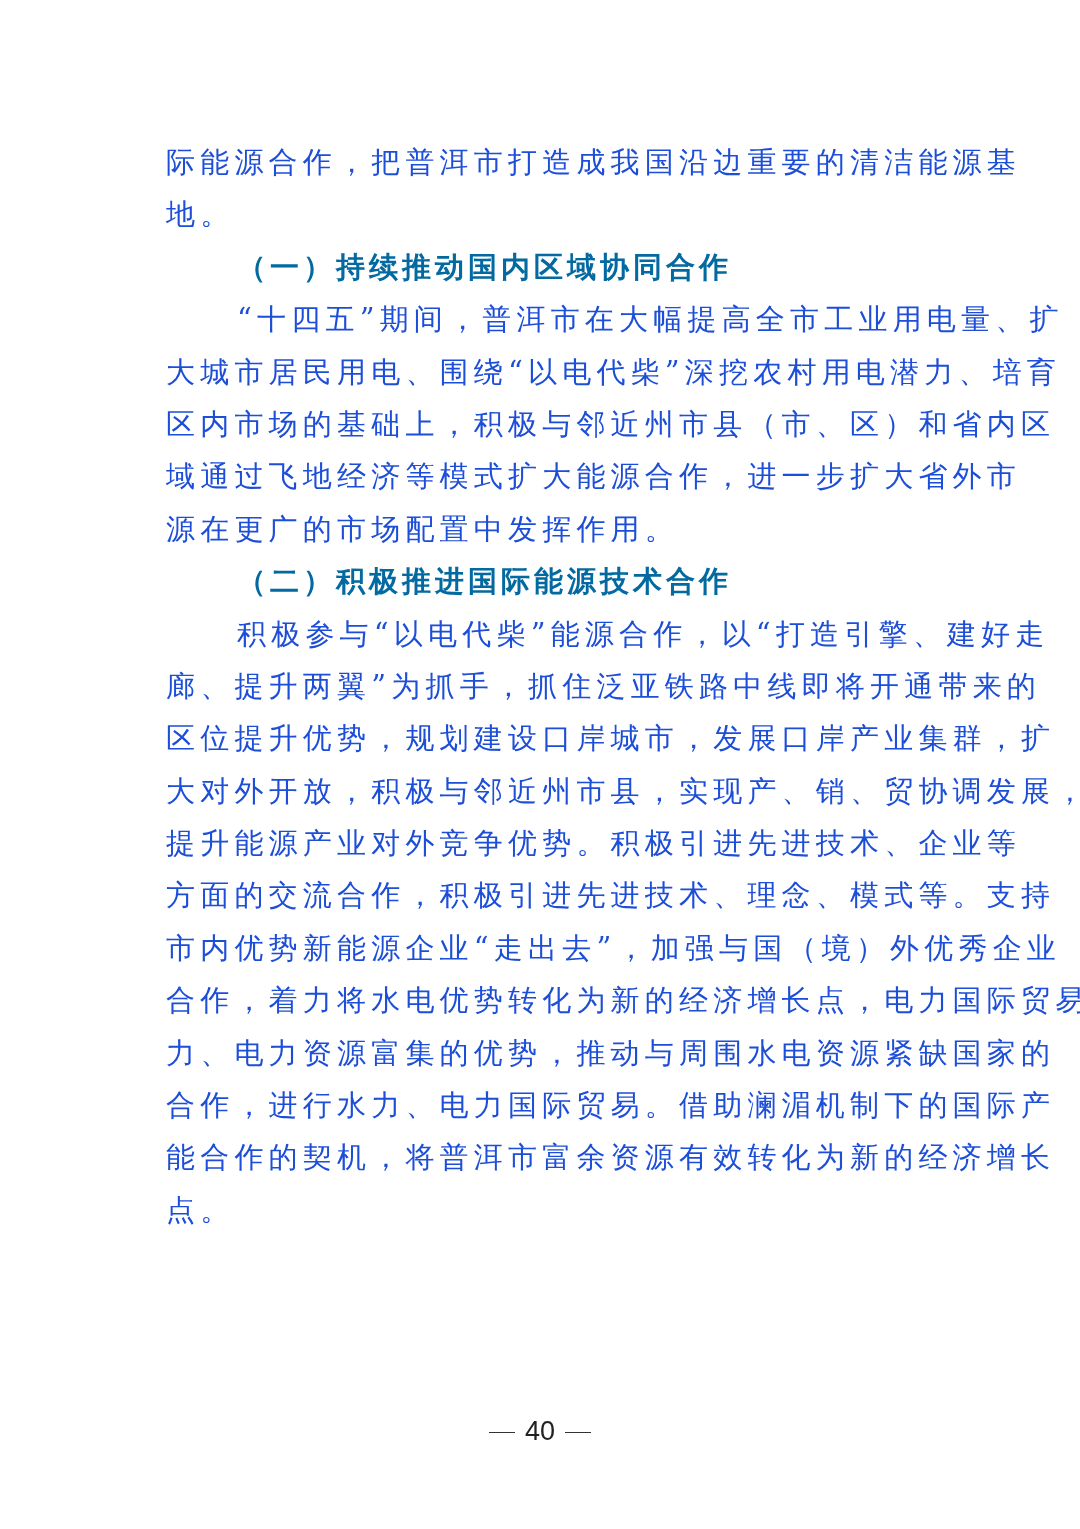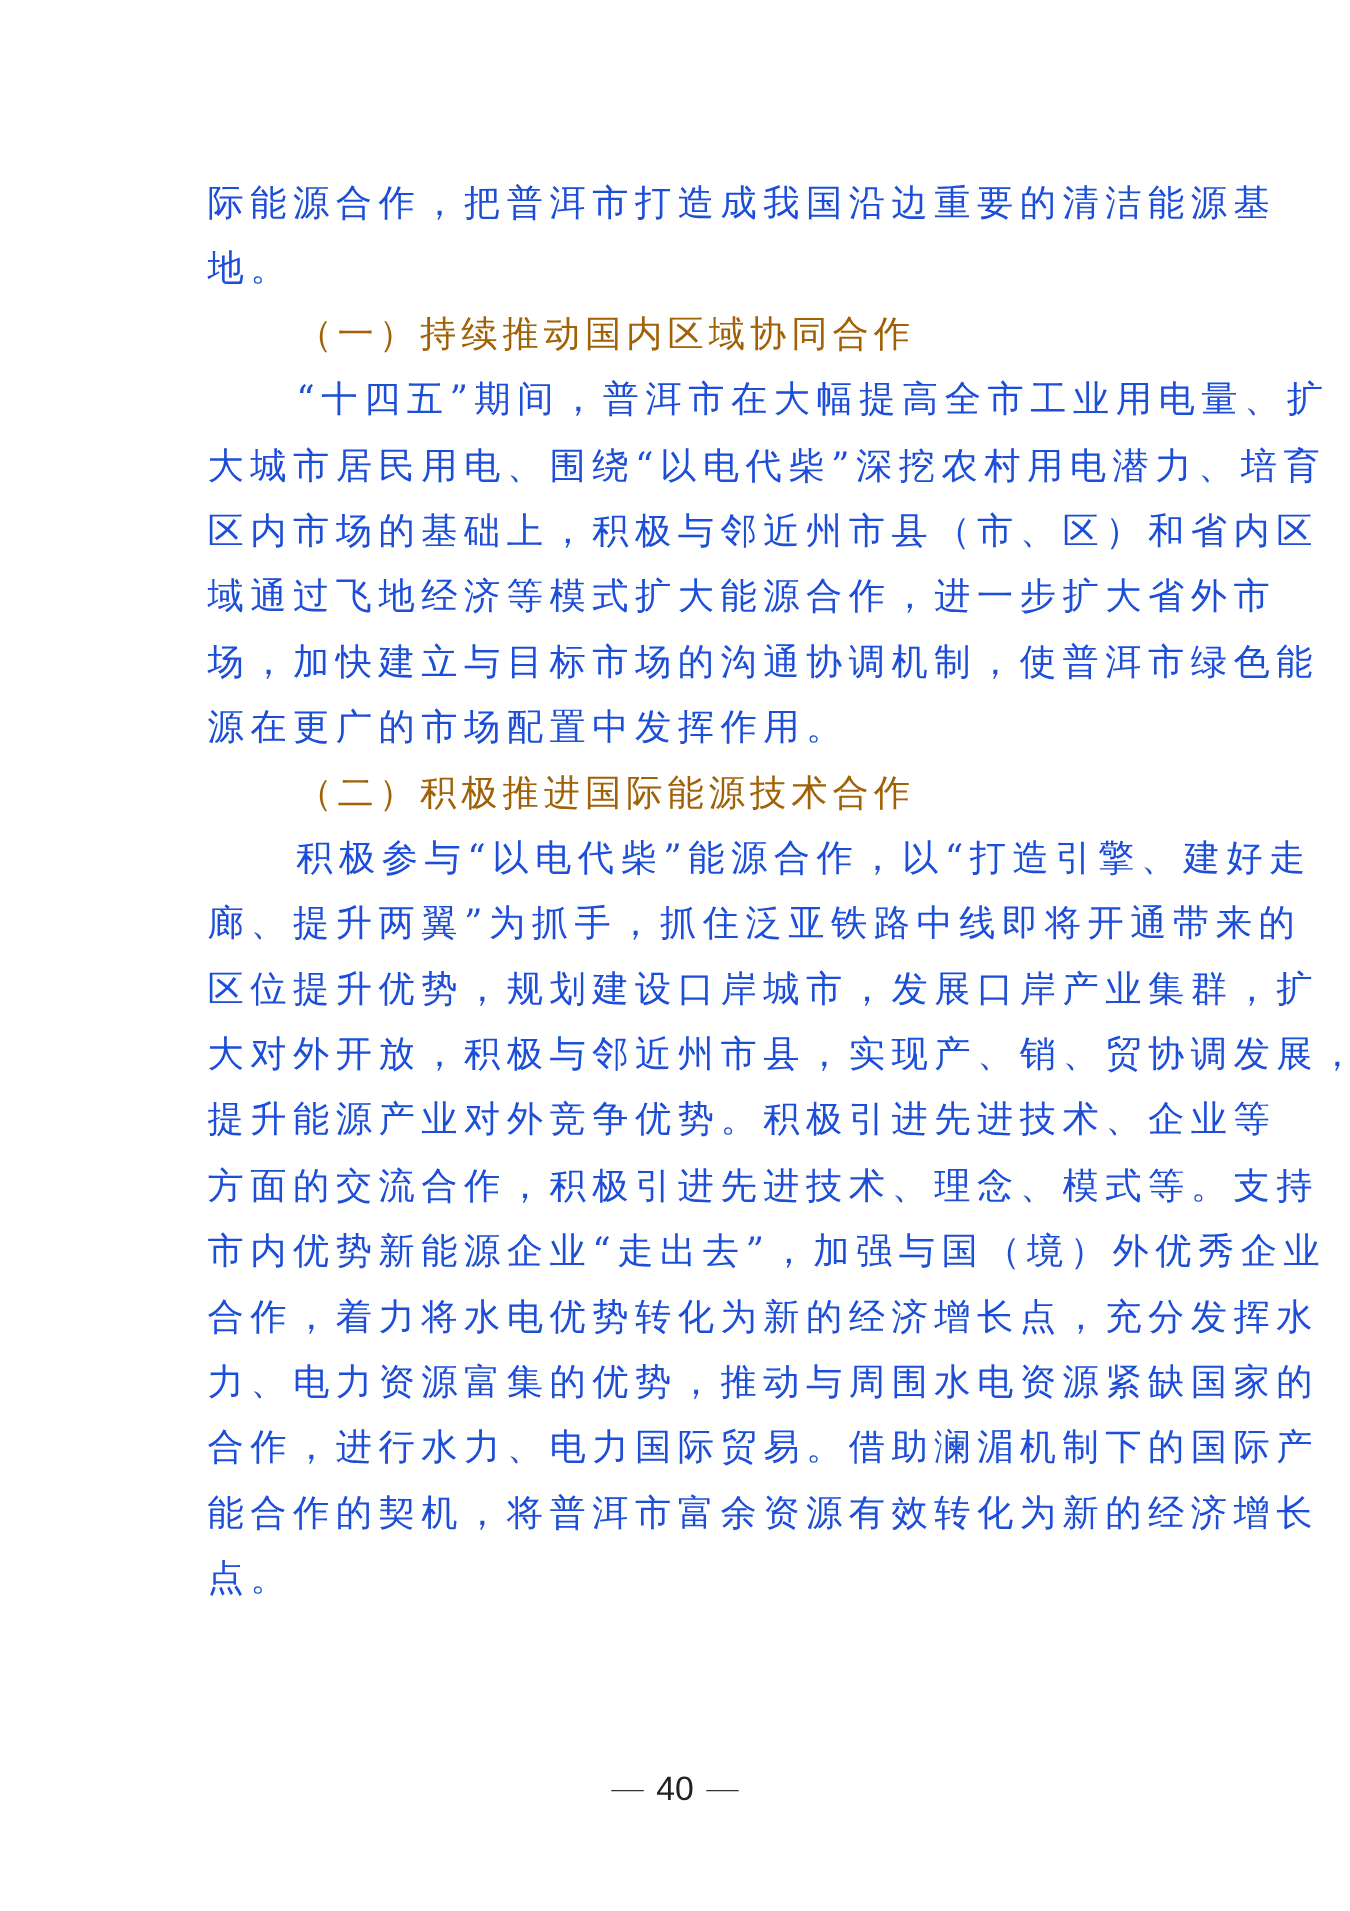--- a/index.html
+++ b/index.html
@@ -34,23 +34,23 @@
     line-height: 52.4px;
     font-size: 29px;
     white-space: nowrap;
     letter-spacing: 5.2px;
     color: #1d4ed8;
   }
   .line.indent {
     padding-left: 71px;
   }
   .heading {
-    font-weight: normal;
+    font-weight: bold;
     letter-spacing: 4px;
-    color: #a16207;
+    color: #0369a1;
   }
   .page-number {
     position: absolute;
     left: 0;
     width: 1080px;
     top: 1416px;
     text-align: center;
     font-family: Liberation Sans, sans-serif;
     font-size: 27px;
     color: #222;
@@ -69,31 +69,30 @@
 
 <div class="page">
   <div class="body-text">
     <div class="line">际能源合作，把普洱市打造成我国沿边重要的清洁能源基</div>
     <div class="line">地。</div>
     <div class="line indent heading">（一）持续推动国内区域协同合作</div>
     <div class="line indent">“十四五”期间，普洱市在大幅提高全市工业用电量、扩</div>
     <div class="line">大城市居民用电、围绕“以电代柴”深挖农村用电潜力、培育</div>
     <div class="line">区内市场的基础上，积极与邻近州市县（市、区）和省内区</div>
     <div class="line">域通过飞地经济等模式扩大能源合作，进一步扩大省外市</div>
-    <div class="line">场，加快建立与目标市场的沟通协调机制，使普洱市绿色能</div>
     <div class="line">源在更广的市场配置中发挥作用。</div>
     <div class="line indent heading">（二）积极推进国际能源技术合作</div>
     <div class="line indent">积极参与“以电代柴”能源合作，以“打造引擎、建好走</div>
     <div class="line">廊、提升两翼”为抓手，抓住泛亚铁路中线即将开通带来的</div>
     <div class="line">区位提升优势，规划建设口岸城市，发展口岸产业集群，扩</div>
     <div class="line">大对外开放，积极与邻近州市县，实现产、销、贸协调发展，</div>
     <div class="line">提升能源产业对外竞争优势。积极引进先进技术、企业等</div>
     <div class="line">方面的交流合作，积极引进先进技术、理念、模式等。支持</div>
     <div class="line">市内优势新能源企业“走出去”，加强与国（境）外优秀企业</div>
-    <div class="line">合作，着力将水电优势转化为新的经济增长点，充分发挥水</div>
+    <div class="line">合作，着力将水电优势转化为新的经济增长点，电力国际贸易</div>
     <div class="line">力、电力资源富集的优势，推动与周围水电资源紧缺国家的</div>
     <div class="line">合作，进行水力、电力国际贸易。借助澜湄机制下的国际产</div>
     <div class="line">能合作的契机，将普洱市富余资源有效转化为新的经济增长</div>
     <div class="line">点。</div>
   </div>
 
   <div class="page-number">
     <span class="dash"></span><span>40</span><span class="dash"></span>
   </div>
 </div>

